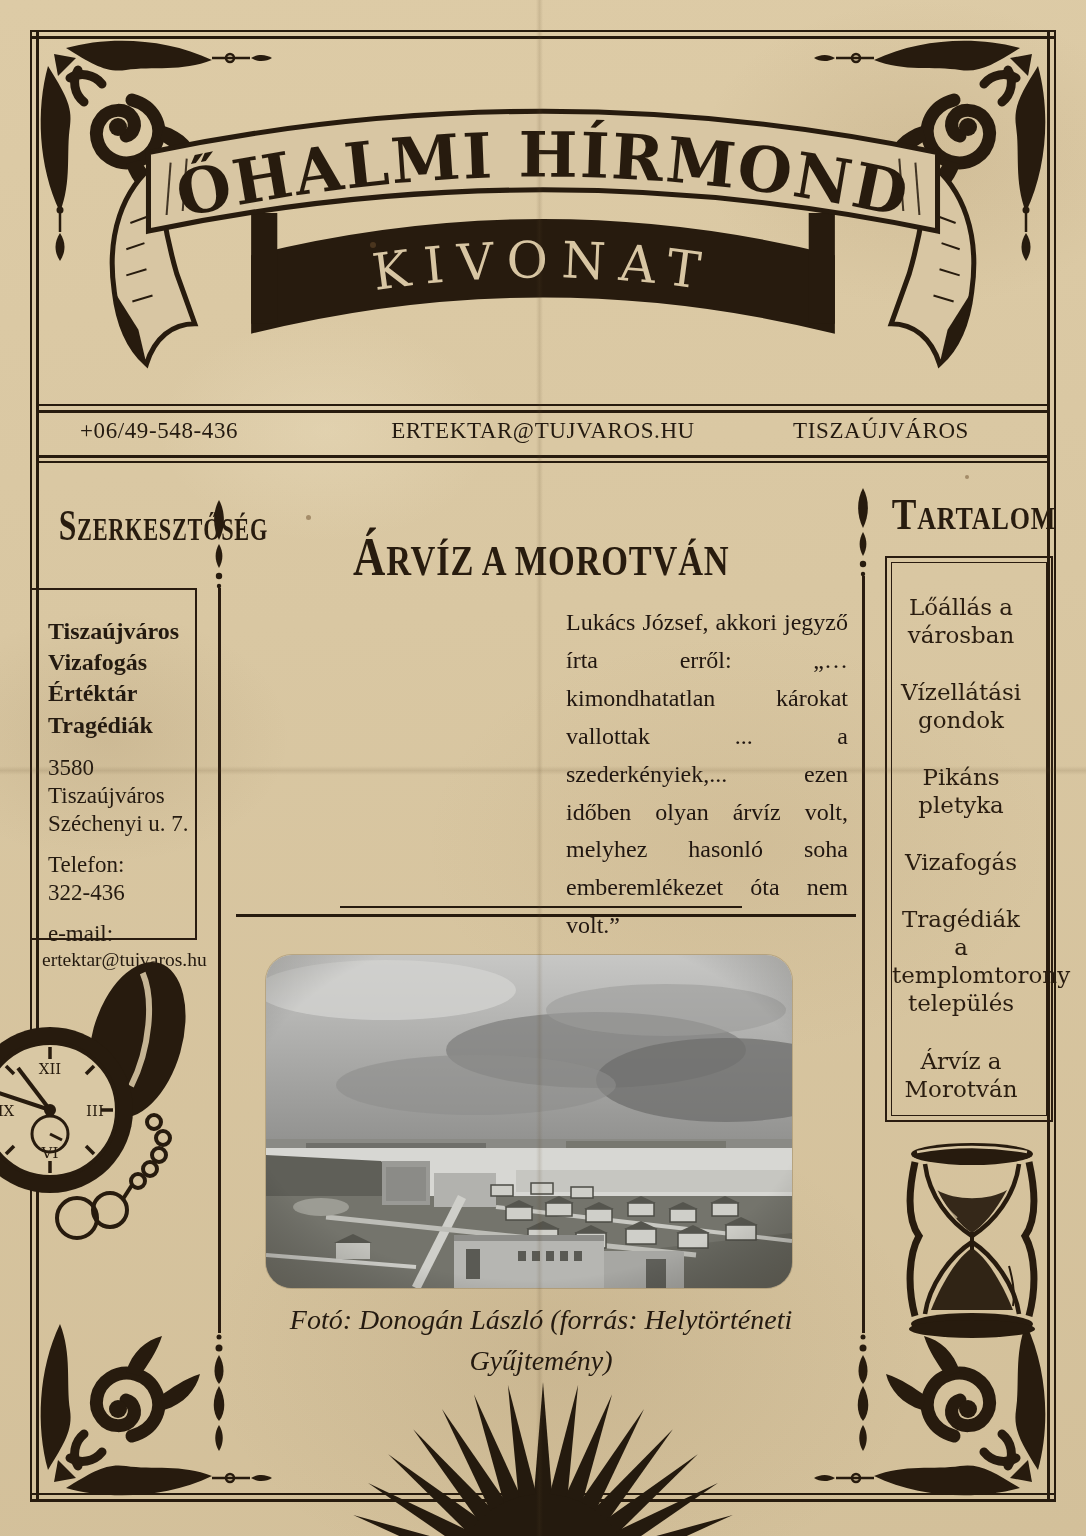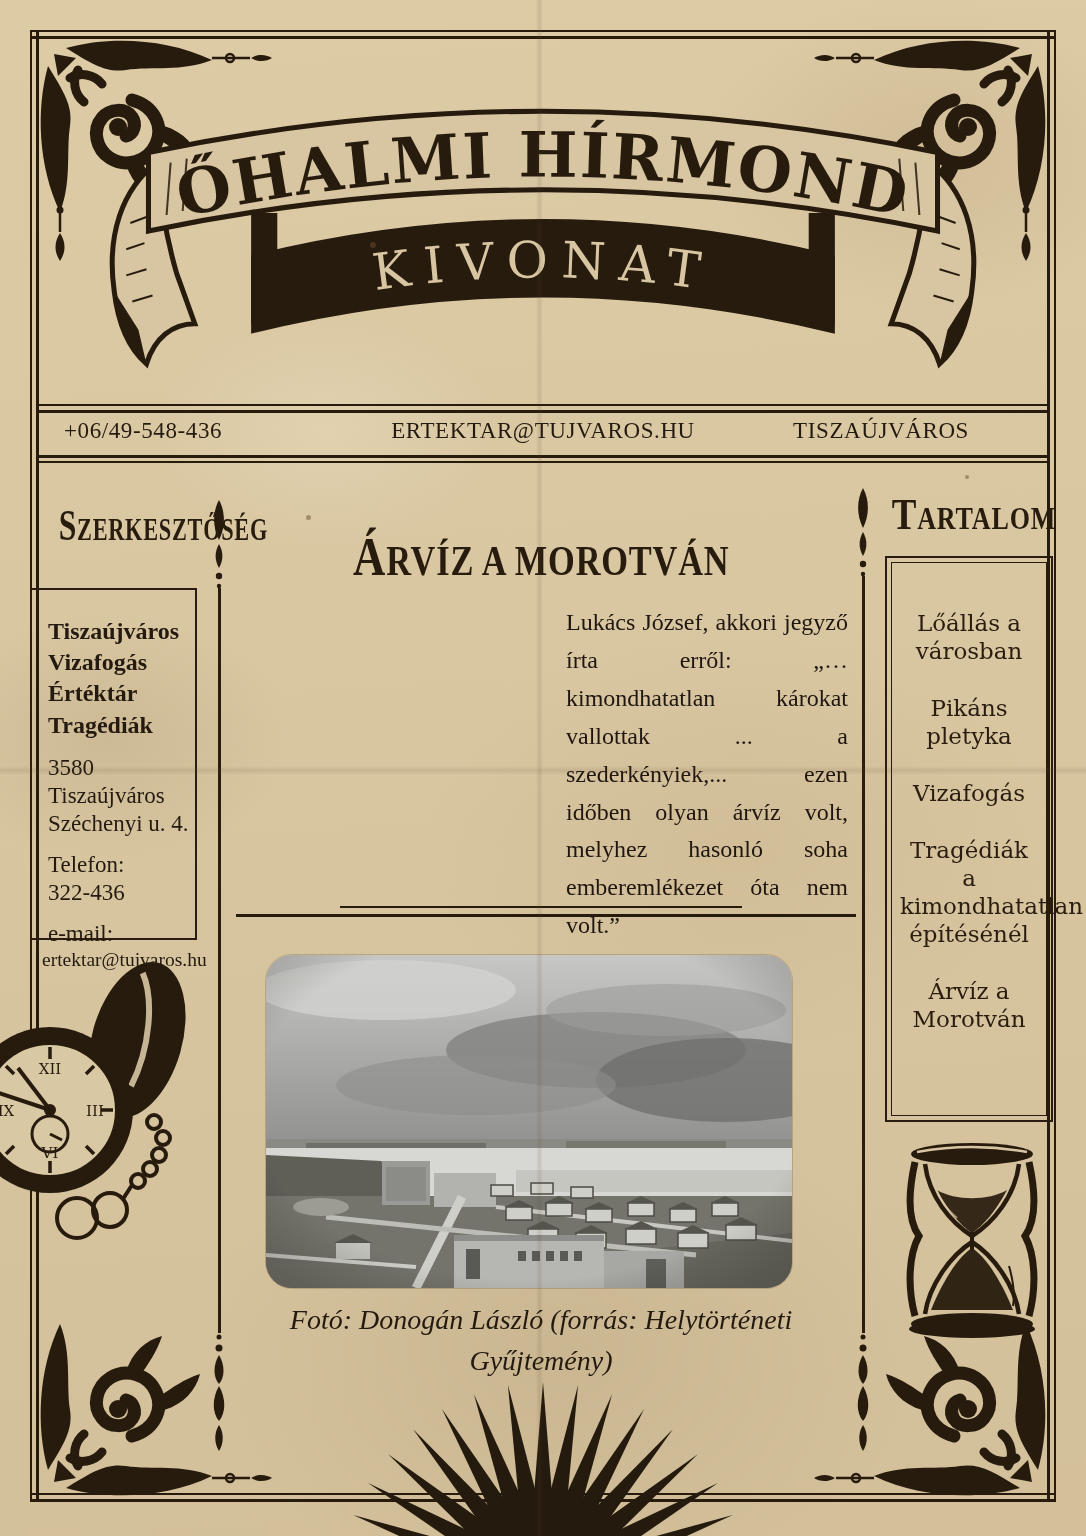--- a/index.html
+++ b/index.html
@@ -26,21 +26,21 @@
   .corner{width:260px;height:260px;}
   .corner.tl{left:14px;top:14px;}
   .corner.tr{left:812px;top:14px;transform:scaleX(-1);}
   .corner.bl{left:14px;top:1262px;transform:scaleY(-1);}
   .corner.br{left:812px;top:1262px;transform:scale(-1,-1);}
   
   .cb-line{left:38px;width:1010px;}
   .cb1{top:404px;height:2px;} .cb2{top:410px;height:3px;}
   .cb3{top:455px;height:3px;} .cb4{top:461px;height:2px;}
   .contact{top:418px;font-size:23px;letter-spacing:.6px;color:#241a10;}
-  .c-phone{left:64px;}
+  .c-phone{left:80px;}
   .c-mail{left:0;width:1086px;text-align:center;}
   .c-city{right:117px;}
   
   .fancy{font-weight:bold;text-transform:uppercase;letter-spacing:1px;color:#281c0f;white-space:nowrap;}
   .fancy::first-letter{font-size:1.42em;}
   .szerk-wrap{left:18px;top:500px;width:188px;text-align:center;}
   .szerk{display:inline-block;font-size:31px;transform:scaleX(.72);transform-origin:center;}
   .tart-wrap{left:876px;top:489px;width:168px;text-align:right;}
   .tart{display:inline-block;font-size:31px;transform:scaleX(.84);transform-origin:center;}
   
@@ -65,21 +65,21 @@
   .rule1{left:340px;top:906px;width:402px;height:2px;}
   .rule2{left:236px;top:914px;width:620px;height:3px;}
   
   .photo{left:266px;top:955px;width:526px;height:333px;border-radius:26px;overflow:hidden;
     box-shadow:inset 0 0 0 5px rgba(233,220,190,.55), 0 0 0 1px rgba(90,70,40,.25);}
   .photo svg{display:block;}
   .caption{left:230px;top:1300px;width:622px;text-align:center;font-style:italic;font-size:28px;line-height:1.45;color:#241a10;}
   
   .toc-box{left:885px;top:556px;width:168px;height:566px;border:2.5px solid #2a1c10;box-sizing:border-box;}
   .toc-inner{position:absolute;left:4px;top:4px;right:4px;bottom:4px;border:1.5px solid #2a1c10;
-    display:flex;flex-direction:column;align-items:center;row-gap:29px;padding-top:46px;box-sizing:border-box;}
+    display:flex;flex-direction:column;align-items:flex-start;row-gap:29px;padding-top:30px;box-sizing:border-box;}
   .toc-item{font-family:"DejaVu Serif",serif;font-size:23px;line-height:1.22;text-align:center;color:#2a1d10;width:138px;}
   
   .crease-v{left:536px;top:0;width:7px;height:1536px;background:linear-gradient(90deg,transparent,rgba(90,70,40,.14),transparent);}
   .crease-h{left:0;top:766px;width:1086px;height:9px;background:linear-gradient(rgba(90,70,40,.0),rgba(90,70,40,.13),rgba(90,70,40,.0));}
   .speck{border-radius:50%;background:rgba(110,80,45,.5);}
 </style>
 </head>
 <body>
 
 <div class="page">
@@ -262,21 +262,21 @@
   </svg>
 
   <div class="abs edit-box">
     <div class="edit-org">Tiszaújváros</div>
     <div class="edit-org">Vizafogás</div>
     <div class="edit-org">Értéktár</div>
     <div class="edit-org">Tragédiák</div>
     <div class="edit-gap"></div>
     <div>3580</div>
     <div>Tiszaújváros</div>
-    <div>Széchenyi u. 4.</div>
+    <div>Széchenyi u. 7.</div>
     <div class="edit-gap"></div>
     <div>Telefon:</div>
     <div>322-436</div>
     <div class="edit-gap"></div>
     <div>e-mail:</div>
     <div class="edit-mail">ertektar@tujvaros.hu</div>
   </div>
 
   <div class="abs title-wrap">
     <span class="fancy a-title">Árvíz a Morotván</span>
@@ -372,23 +372,24 @@
     </svg>
   </div>
   <div class="abs caption">Fotó: Donogán László  (forrás: Helytörténeti Gyűjtemény)</div>
 
   <div class="abs tart-wrap">
     <span class="fancy tart">Tartalom</span>
   </div>
   <div class="abs toc-box">
     <div class="toc-inner">
       <div class="toc-item">Lőállás a városban</div>
+      <div class="toc-item">Vízellátási gondok</div>
       <div class="toc-item">Pikáns pletyka</div>
       <div class="toc-item">Vizafogás</div>
-      <div class="toc-item">Tragédiák a kimondhatatlan építésénél</div>
+      <div class="toc-item">Tragédiák a templomtorony település</div>
       <div class="toc-item">Árvíz a Morotván</div>
     </div>
   </div>
 
   <svg class="abs" style="left:-18px;top:952px;width:245px;height:305px" viewBox="0 0 245 305">
     <g>
       <ellipse cx="155" cy="88" rx="45" ry="80" transform="rotate(16 155 88)" fill="#271b0e"></ellipse>
       <path d="M142,22 C160,44 170,92 162,134" transform="rotate(16 155 88)" stroke="#d8c6a3" stroke-width="6" fill="none" opacity=".9"></path>
       <circle cx="68" cy="158" r="83" fill="#271b0e"></circle>
       <circle cx="68" cy="158" r="67" fill="#d9c8a4" stroke="#271b0e" stroke-width="4"></circle>

